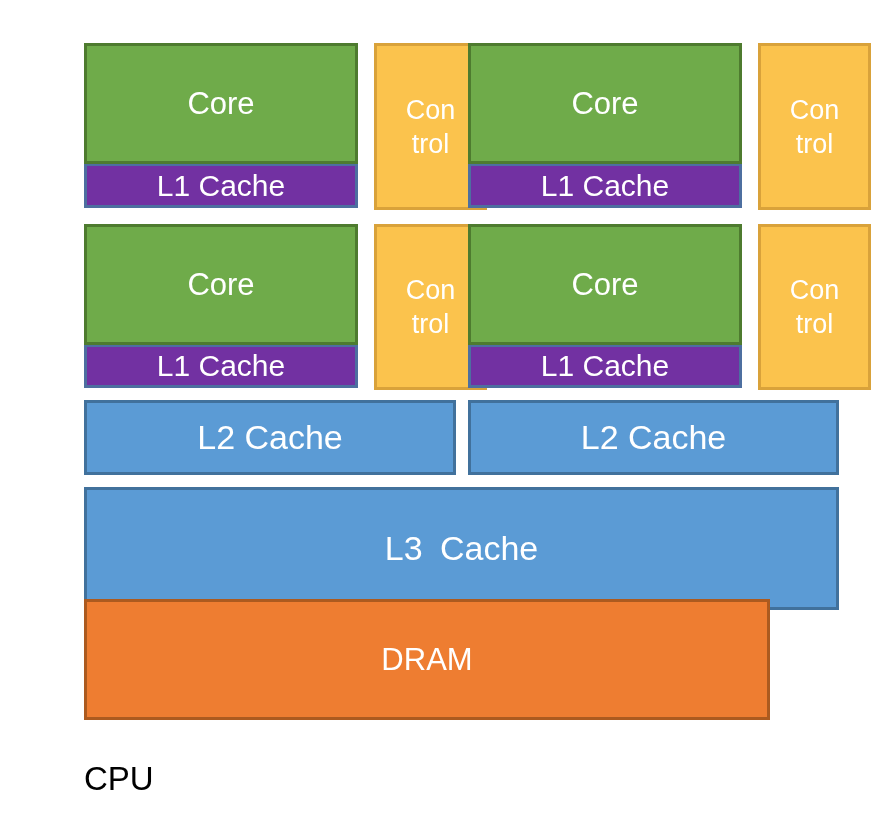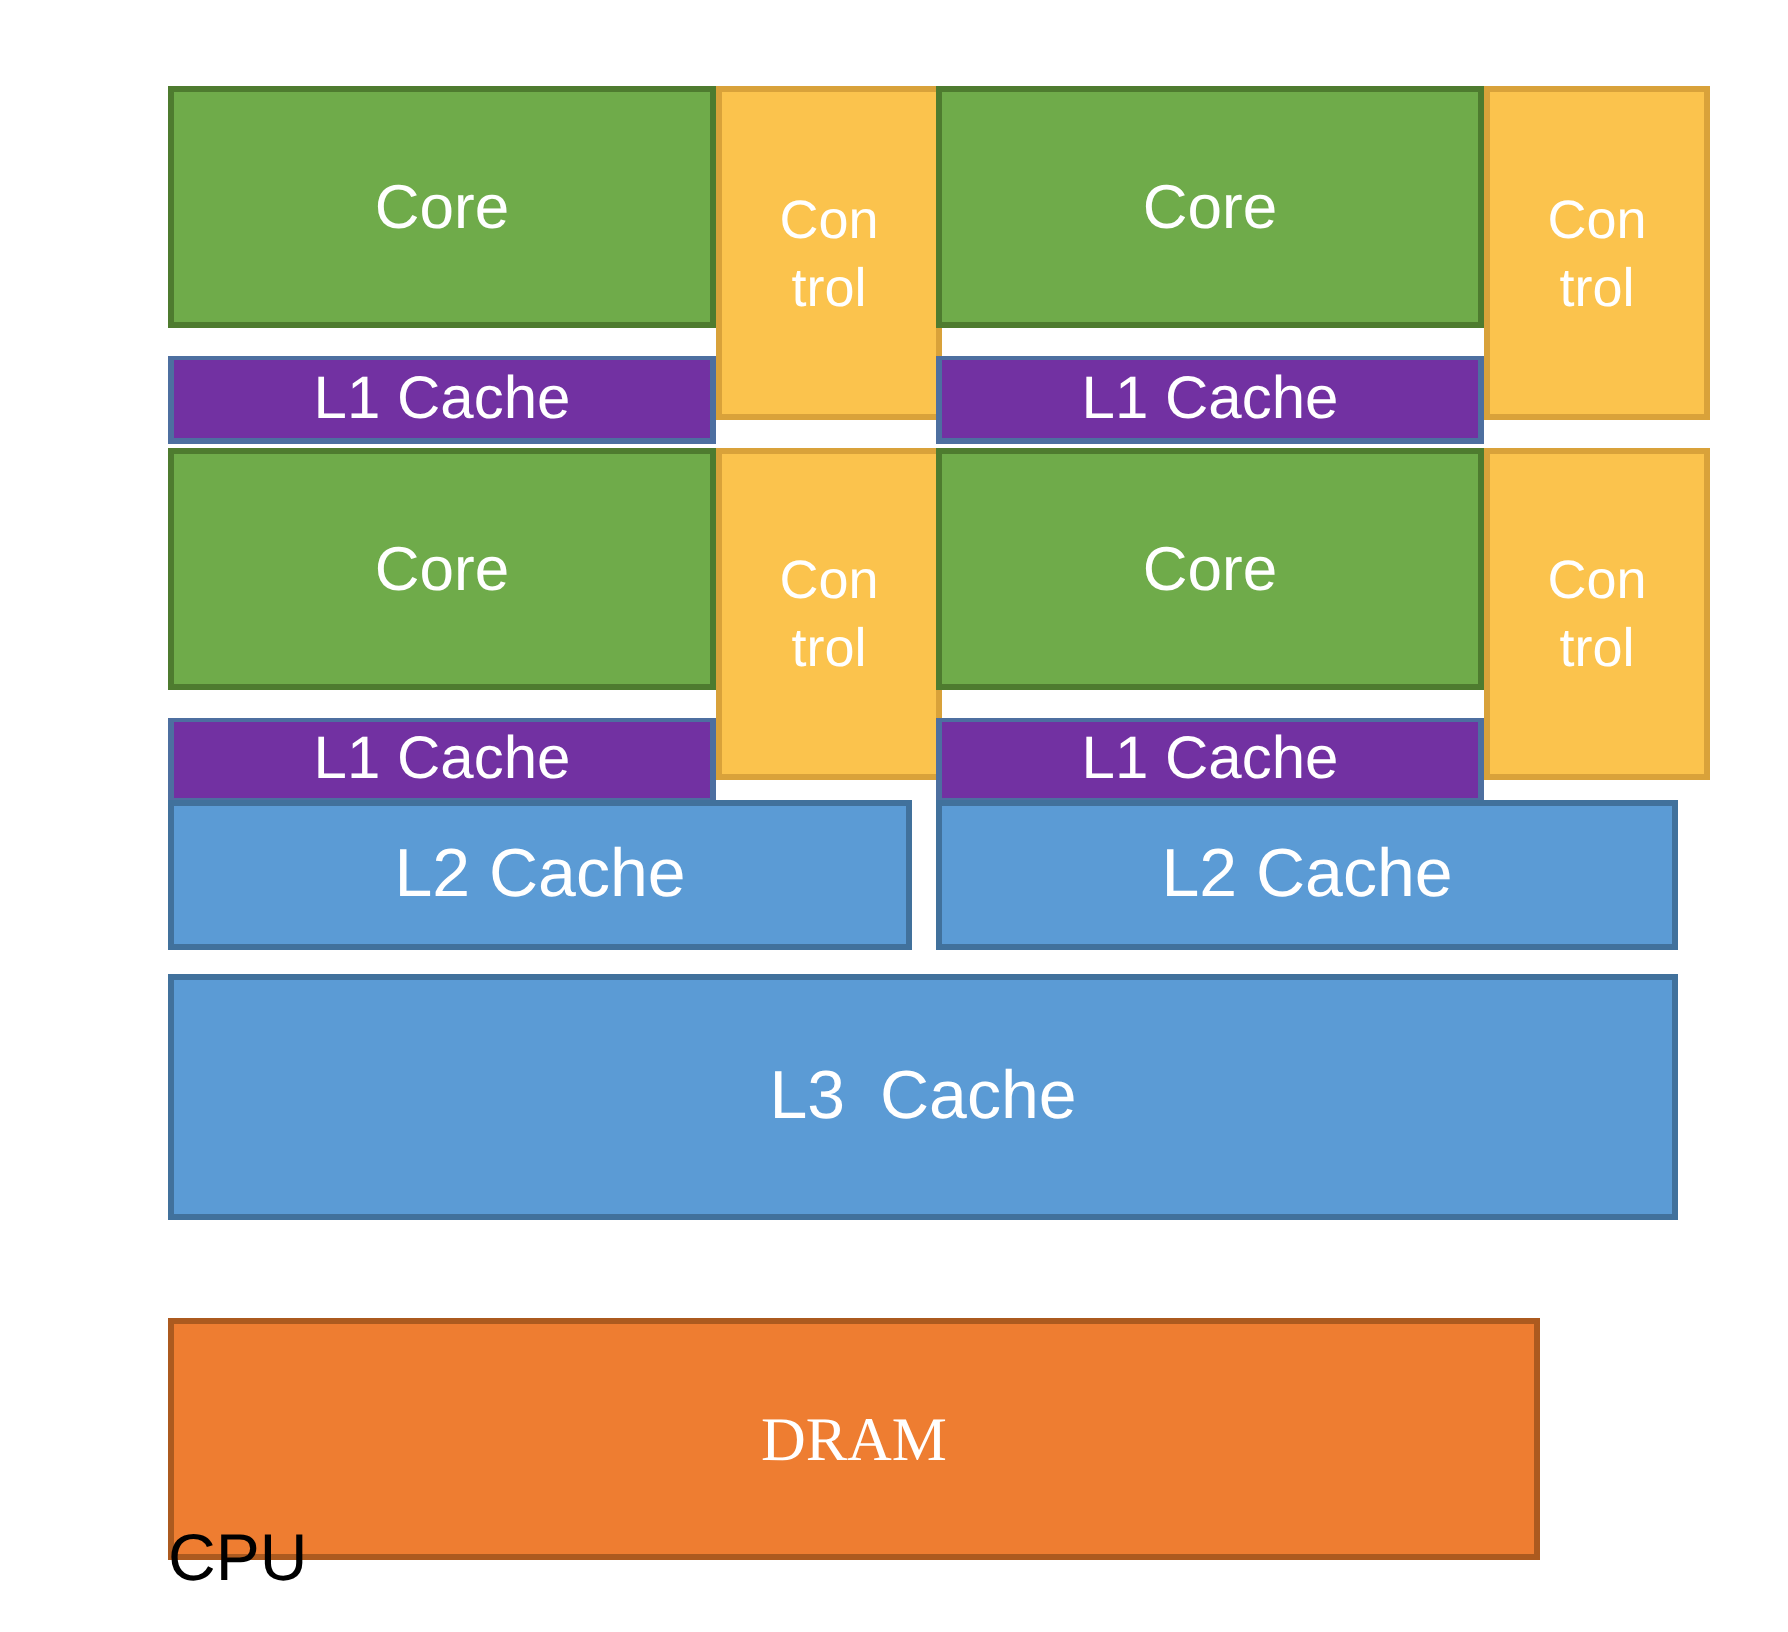--- a/index.html
+++ b/index.html
@@ -34,31 +34,31 @@
   .core {
     position: absolute;
     left: 0; top: 0;
     width: 274px; height: 121px;
     background: var(--core-fill, #6FAB4A);
     border: 3px solid var(--core-border, #4E7B2F);
     font-size: 31px;
   }
   .control {
     position: absolute;
-    left: 274px; top: 0;
+    left: 290px; top: 0;
     width: 113px; height: 167px;
     background: var(--control-fill, #FBC34D);
     border: 3px solid var(--control-border, #D9A23A);
     font-size: 27px;
     line-height: 34px;
   }
   .control .line { display: block; }
   .l1 {
     position: absolute;
-    left: 0; top: 135px;
+    left: 0; top: 121px;
     width: 274px; height: 44px;
     background: var(--l1-fill, #7231A2);
     border: 3px solid var(--l1-border, #4D6FA0);
     border-top-width: 2px;
     font-size: 30px;
   }
   .cacheblk {
     background: var(--cache-fill, #5B9BD5);
     border: 3px solid var(--cache-border, #41719C);
     font-size: 34px;
@@ -148,19 +148,19 @@
     <span>L2 Cache</span>
   </div>
   <div class="block cacheblk" style="left:468px; top:400px; width:371px; height:75px;">
     <span>L2 Cache</span>
   </div>
 
   <div class="block cacheblk" style="left:84px; top:487px; width:755px; height:123px;">
     <span class="l3text">L3 Cache</span>
   </div>
 
-  <div class="block dram" style="left:84px; top:659px; width:686px; height:121px;font-family:Liberation Serif, serif;">
+  <div class="block dram" style="left:84px; top:599px; width:686px; height:121px;">
     <span>DRAM</span>
   </div>
 
   <div class="caption">CPU</div>
 
 </div>
 
 </body></html>

